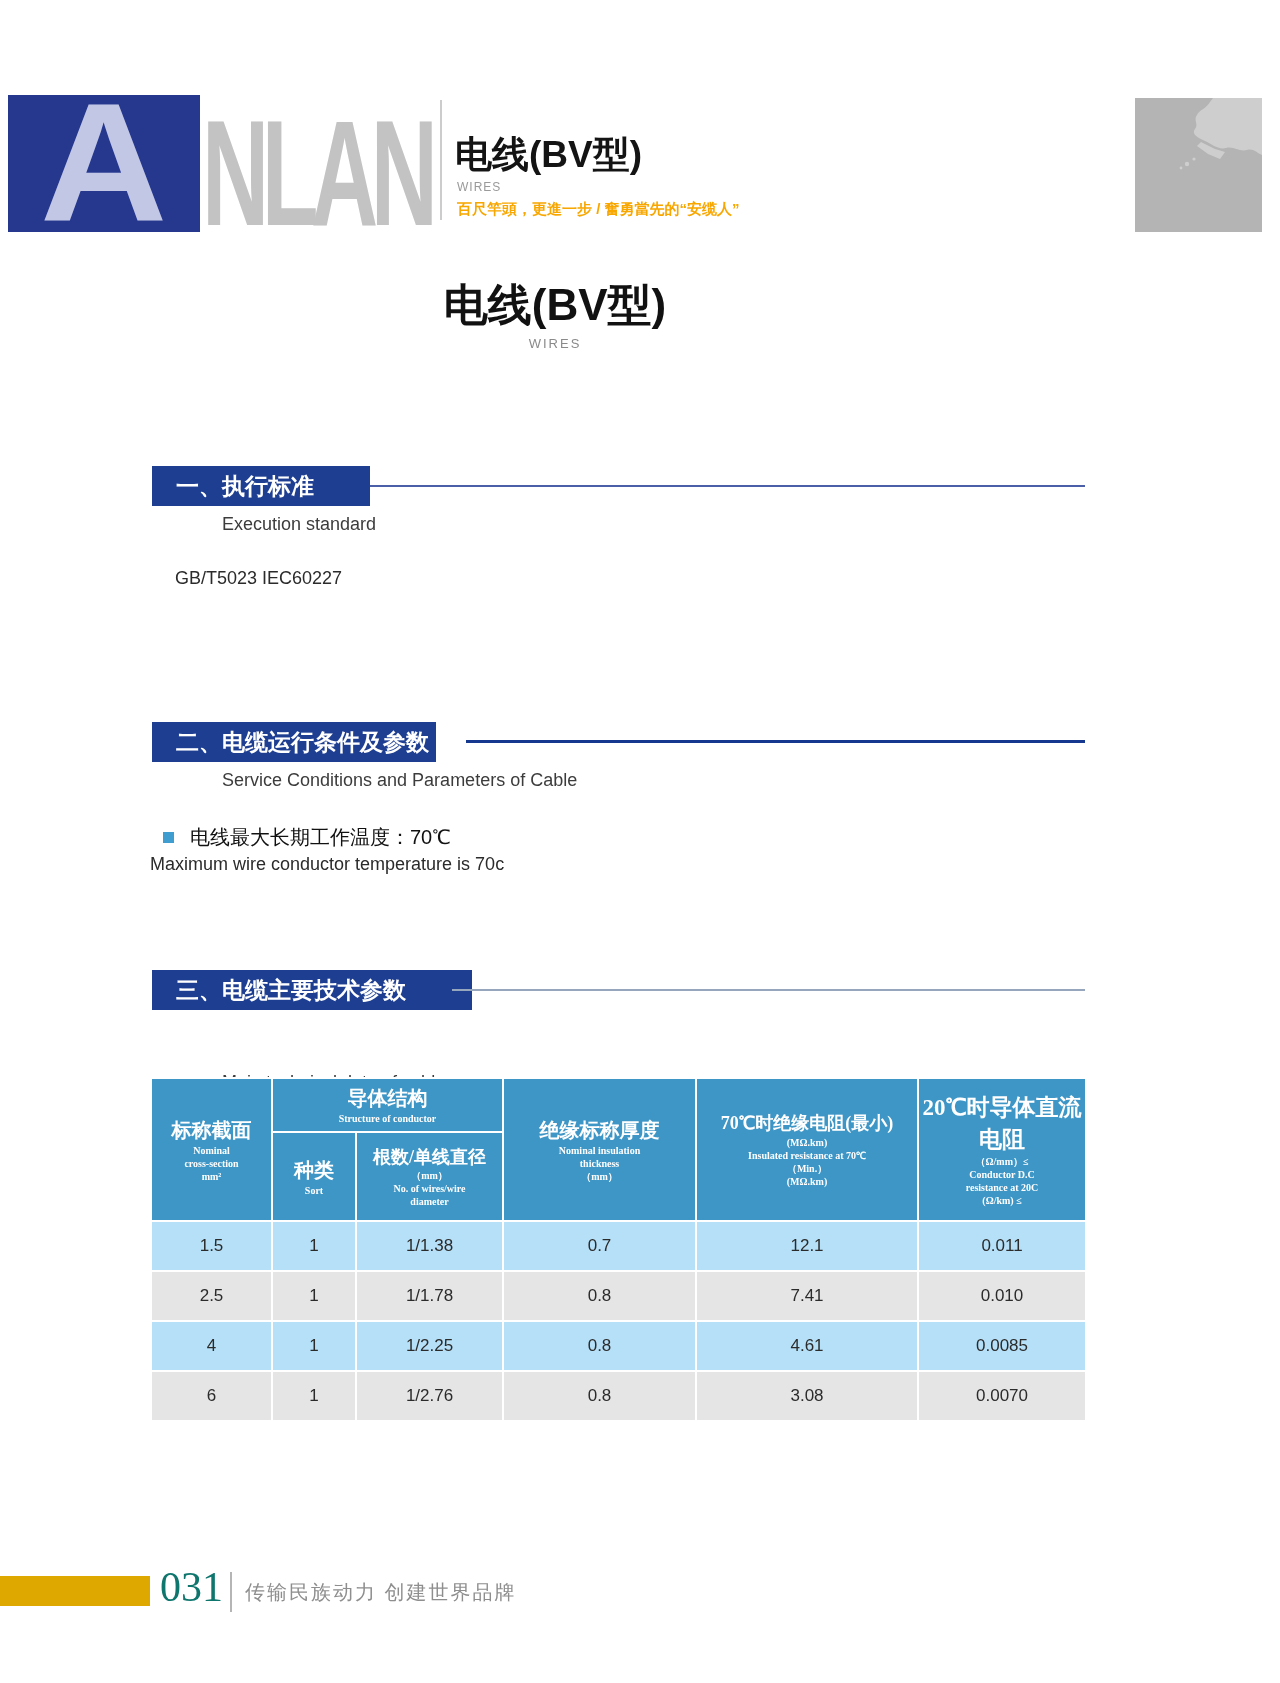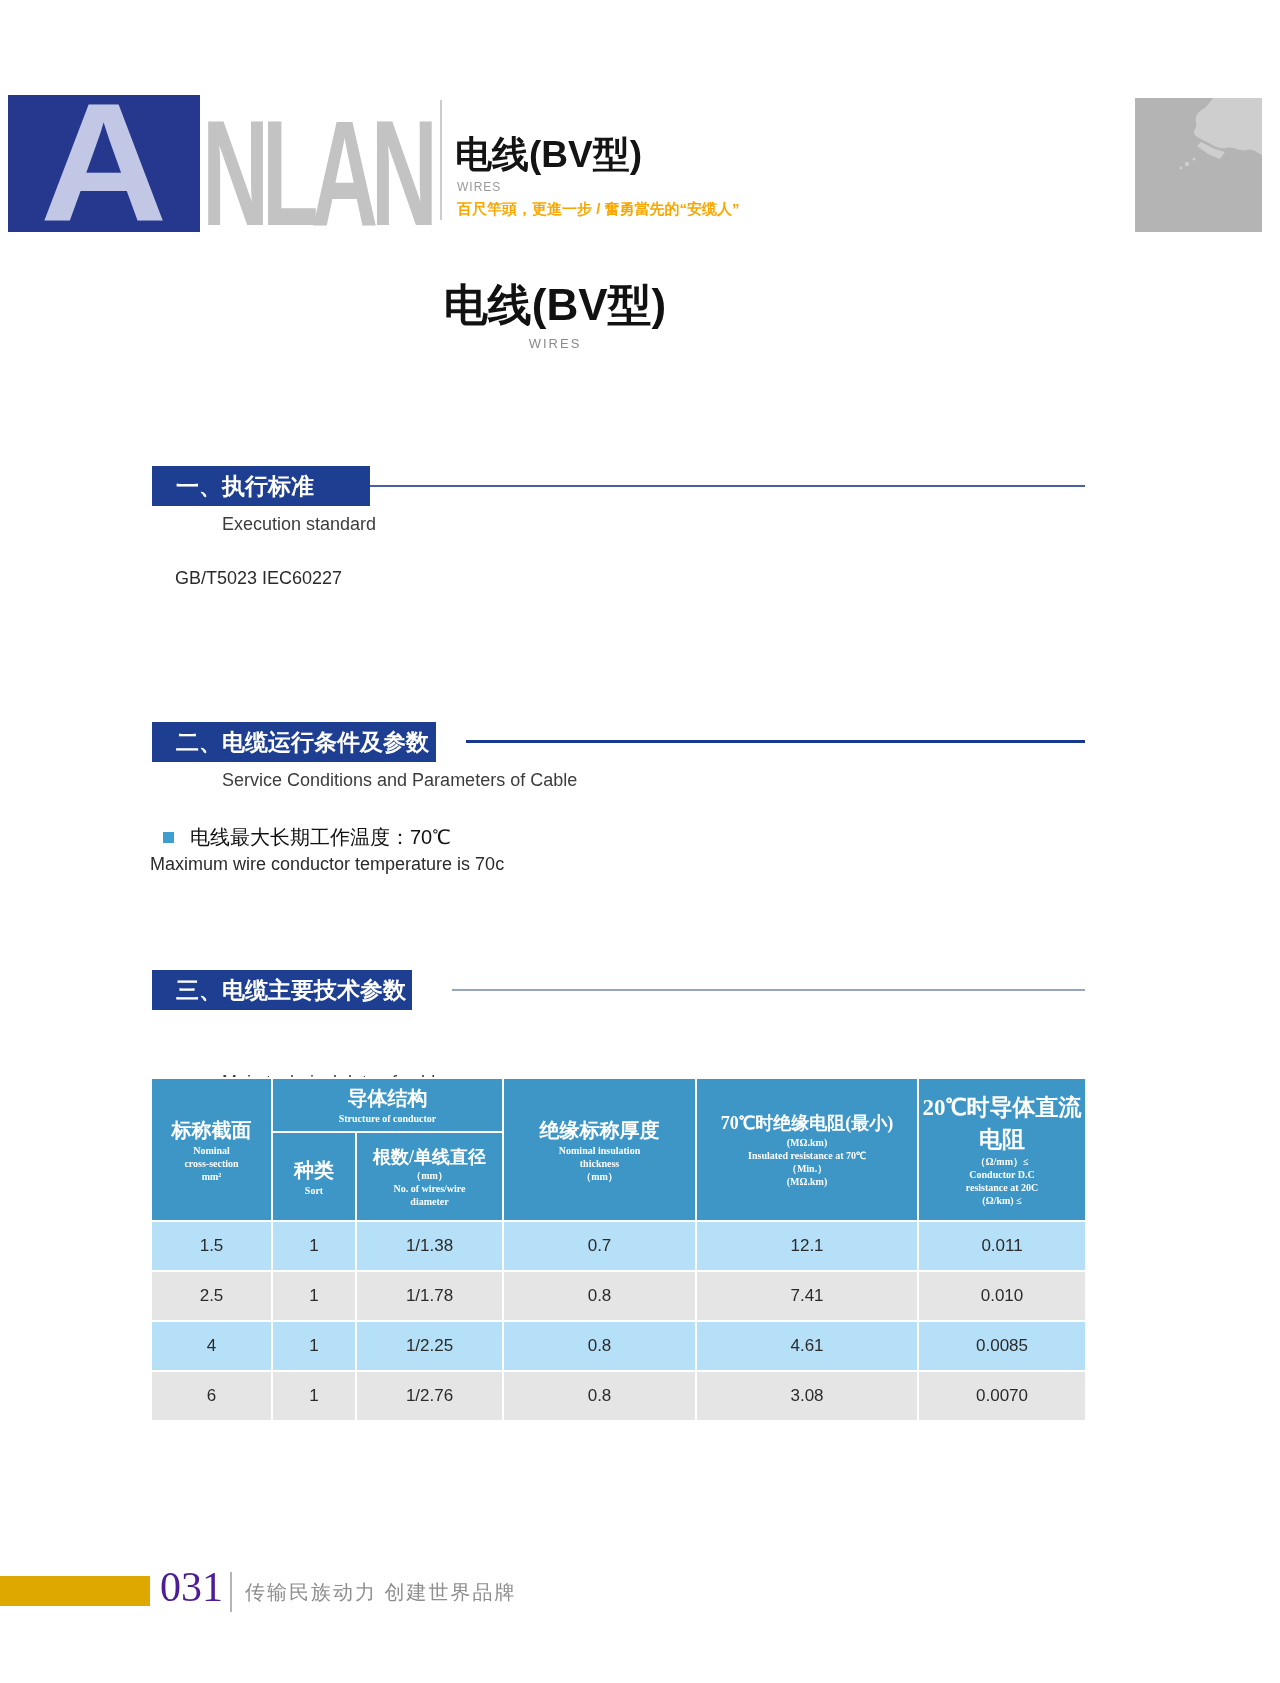--- a/index.html
+++ b/index.html
@@ -67,21 +67,21 @@
   .row-blue  td { background:#b5e0f8; }
   .row-green td { background:#e5e5e5; }
   .h-cn    { display:block; font-size:20px; line-height:1.35; }
   .h-cn-md { display:block; font-size:18px; line-height:1.35; }
   .h-cn-sm { display:block; font-size:23px; line-height:1.35; }
   .h-en    { display:block; font-size:10px; line-height:1.3; }
 
   
   .foot-bar { left:0; top:1576px; width:150px; height:30px; background:#dfa800; }
   .foot-num { left:160px; top:1566px; font-size:42px; line-height:42px;
-    font-family:"Liberation Serif", serif; color:#4c1d95; }
+    font-family:"Liberation Serif", serif; color:#0f766e; }
   .foot-div { left:230px; top:1572px; width:2px; height:40px; background:#b5b5b5; }
   .foot-slogan { left:245px; top:1579px; font-size:20px; color:#8e8e8e; letter-spacing:2px; }
 </style>
 </head>
 <body>
 
 <div class="page">
 
   <div class="abs logo-box">
     <span class="logo-a">A</span>
@@ -111,21 +111,21 @@
   <div class="abs sec-sub" style="left:222px; top:514px;">Execution standard</div>
   <div class="abs body-text" style="left:175px; top:568px;">GB/T5023  IEC60227</div>
 
   <div class="abs sec-box" style="left:152px; top:722px; width:284px;">二、电缆运行条件及参数</div>
   <div class="abs sec-line" style="left:466px; top:740px; width:619px; height:3px; background:#16388e;"></div>
   <div class="abs sec-sub" style="left:222px; top:770px;">Service Conditions and Parameters of Cable</div>
   <div class="abs bullet-sq" style="left:163px; top:832px;"></div>
   <div class="abs bullet-cn" style="left:190px; top:824px;">电线最大长期工作温度：70℃</div>
   <div class="abs body-text" style="left:150px; top:854px;">Maximum wire conductor temperature is 70c</div>
 
-  <div class="abs sec-box" style="left:152px; top:970px; width:260px;">三、电缆主要技术参数</div>
+  <div class="abs sec-box" style="left:152px; top:970px; width:320px;">三、电缆主要技术参数</div>
   <div class="abs sec-line" style="left:452px; top:989px; width:633px; background:#95a6bd;"></div>
   <div class="abs sec-sub" style="left:222px; top:1072px;">Main technical data of cable</div>
 
   <table class="abs data-table">
     <colgroup>
       <col style="width:121px">
         <col style="width:84px">
         <col style="width:147px">
       <col style="width:193px">
         <col style="width:222px">

